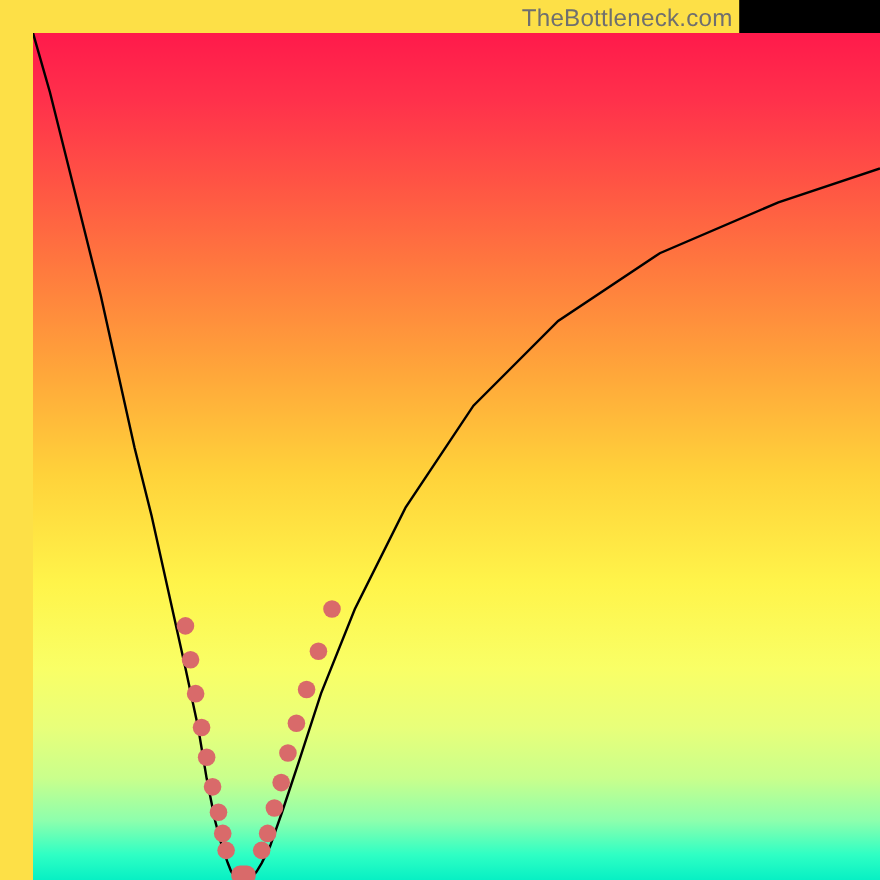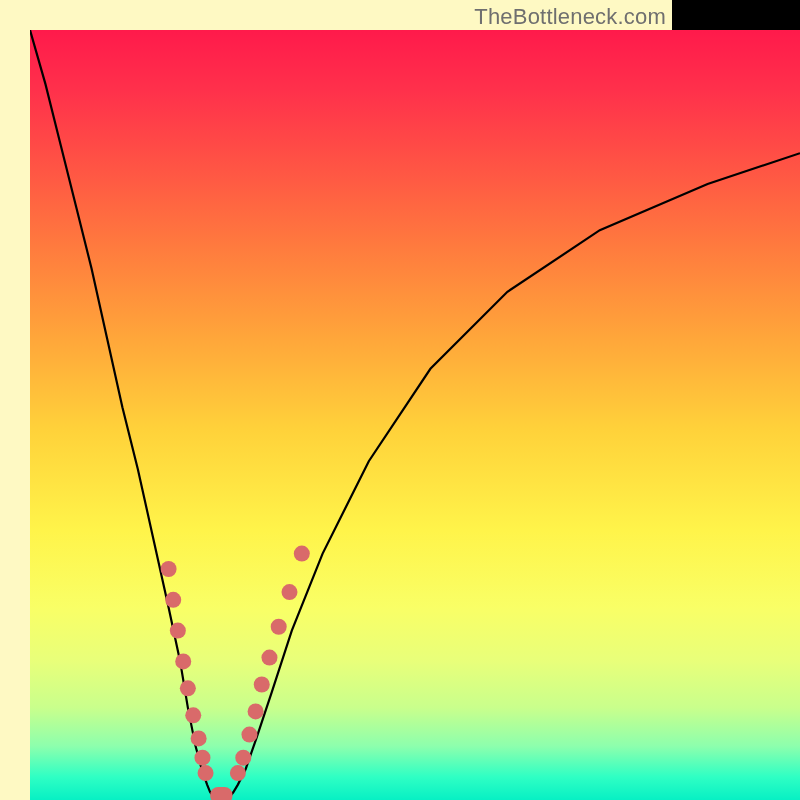--- a/index.html
+++ b/index.html
@@ -10,21 +10,21 @@
     background: #000;
     overflow: hidden;
     font-family: Arial, Helvetica, sans-serif;
   }
   .frame {
     position: absolute;
     left: 0;
     top: 0;
     width: 672px;
     height: 800px;
-    background: #fef9c3;
+    background: #fde047;
   }
   .plot {
     position: absolute;
     left: 30px;
     top: 30px;
     width: 770px;
     height: 770px;
     
     background: linear-gradient(to bottom,
       #ff1a4b 0%,

